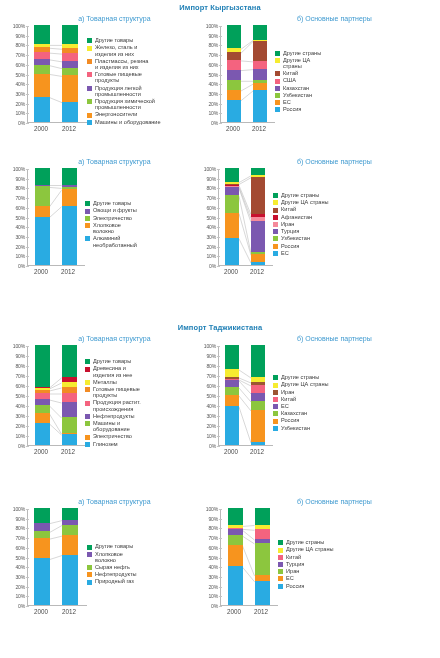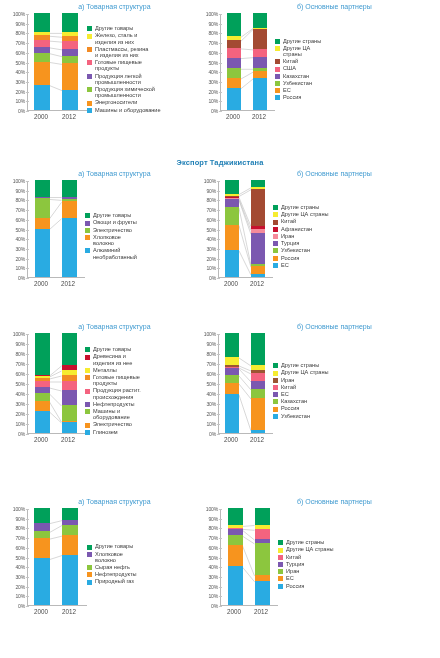--- a/index.html
+++ b/index.html
@@ -101,20 +101,21 @@
     line-height:6.2px;
     color:#3b3b3b;
     white-space:pre-line;
   }
 </style>
 </head>
 <body>
 
 <div id="root">
     <div class="panel" style="height: 155px;">
+      <div class="panel-title">Импорт Кыргызстана</div>
       <div class="subtitles">
         <div class="subtitle sub-a">а) Товарная структура</div>
         <div class="subtitle sub-b">б) Основные партнеры</div>
       </div>
       <div class="charts" style="padding-top: 4px; padding-left: 6px;">
         <div class="chart-wrap" style="width: 193px;">
           <div style="width: 81px;">
             <div style="display: flex; height: 97px;">
               <div class="yaxis" style="height: 97px;">
                 <div class="ytick" style="top: 0px;">100%</div>
@@ -313,21 +314,20 @@
             </div>
             <div class="legend-item">
               <span class="swatch" style="background: rgb(41, 171, 226);"></span>
               <span class="legend-label" style="font-size: 5.6px;">Россия</span>
             </div>
           </div>
         </div>
       </div>
     </div>
     <div class="panel" style="height: 165px;">
-      <div class="panel-title">Экспорт Таджикистана</div>
       <div class="subtitles">
         <div class="subtitle sub-a">а) Товарная структура</div>
         <div class="subtitle sub-b">б) Основные партнеры</div>
       </div>
       <div class="charts" style="padding-top: 4px; padding-left: 6px;">
         <div class="chart-wrap" style="width: 191px;">
           <div style="width: 79px;">
             <div style="display: flex; height: 97px;">
               <div class="yaxis" style="height: 97px;">
                 <div class="ytick" style="top: 0px;">100%</div>
@@ -508,20 +508,21 @@
             </div>
             <div class="legend-item">
               <span class="swatch" style="background: rgb(41, 171, 226);"></span>
               <span class="legend-label" style="font-size: 5.6px;">ЕС</span>
             </div>
           </div>
         </div>
       </div>
     </div>
     <div class="panel" style="height: 175px;">
+      <div class="panel-title">Импорт Таджикистана</div>
       <div class="subtitles">
         <div class="subtitle sub-a">а) Товарная структура</div>
         <div class="subtitle sub-b">б) Основные партнеры</div>
       </div>
       <div class="charts" style="padding-top: 4px; padding-left: 6px;">
         <div class="chart-wrap" style="width: 191px;">
           <div style="width: 79px;">
             <div style="display: flex; height: 100px;">
               <div class="yaxis" style="height: 100px;">
                 <div class="ytick" style="top: 0px;">100%</div>

